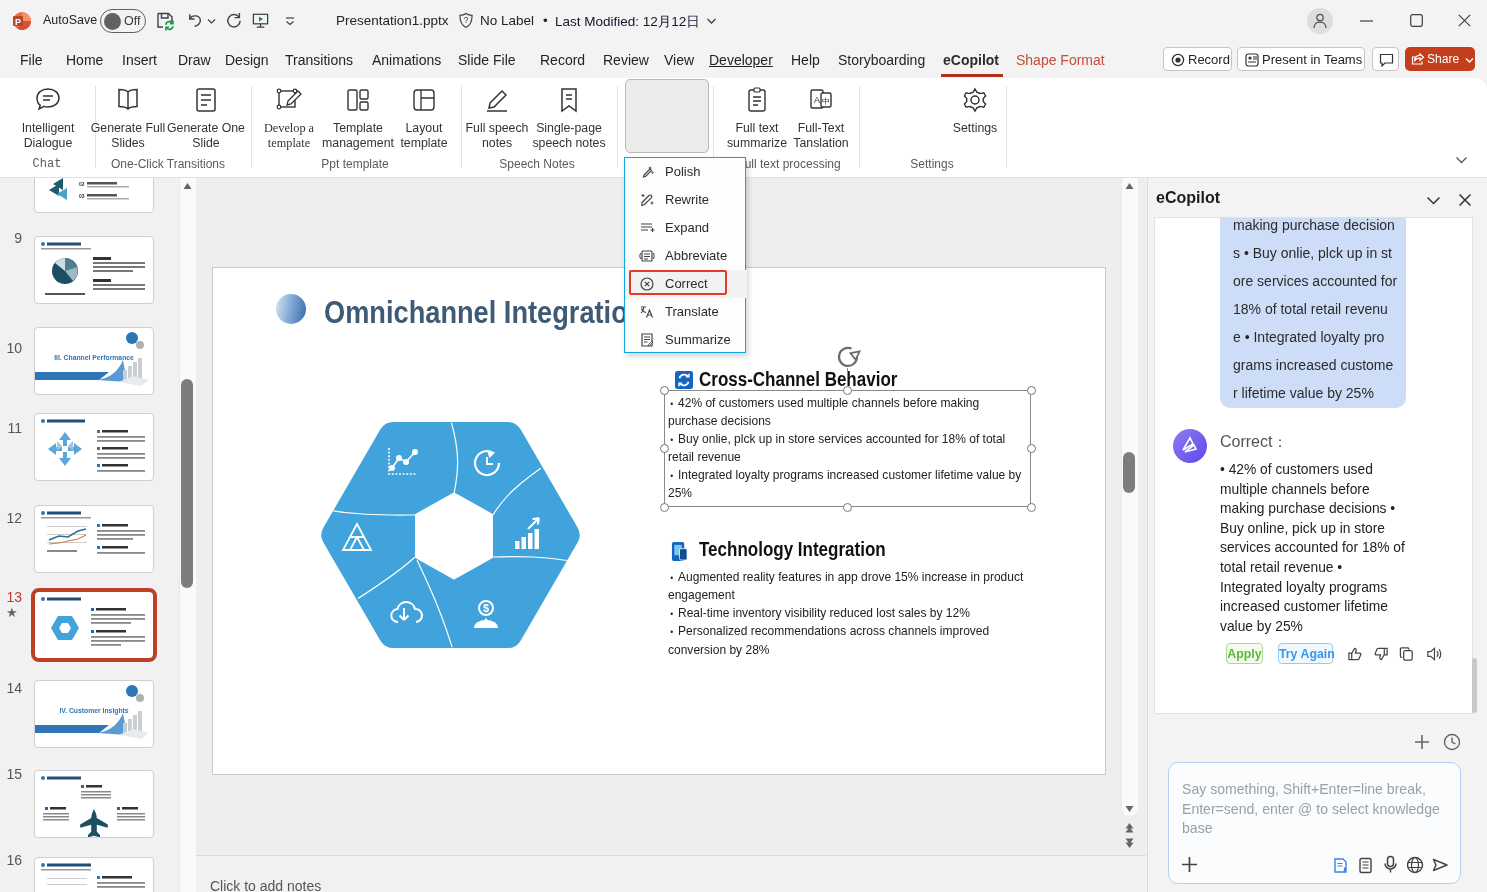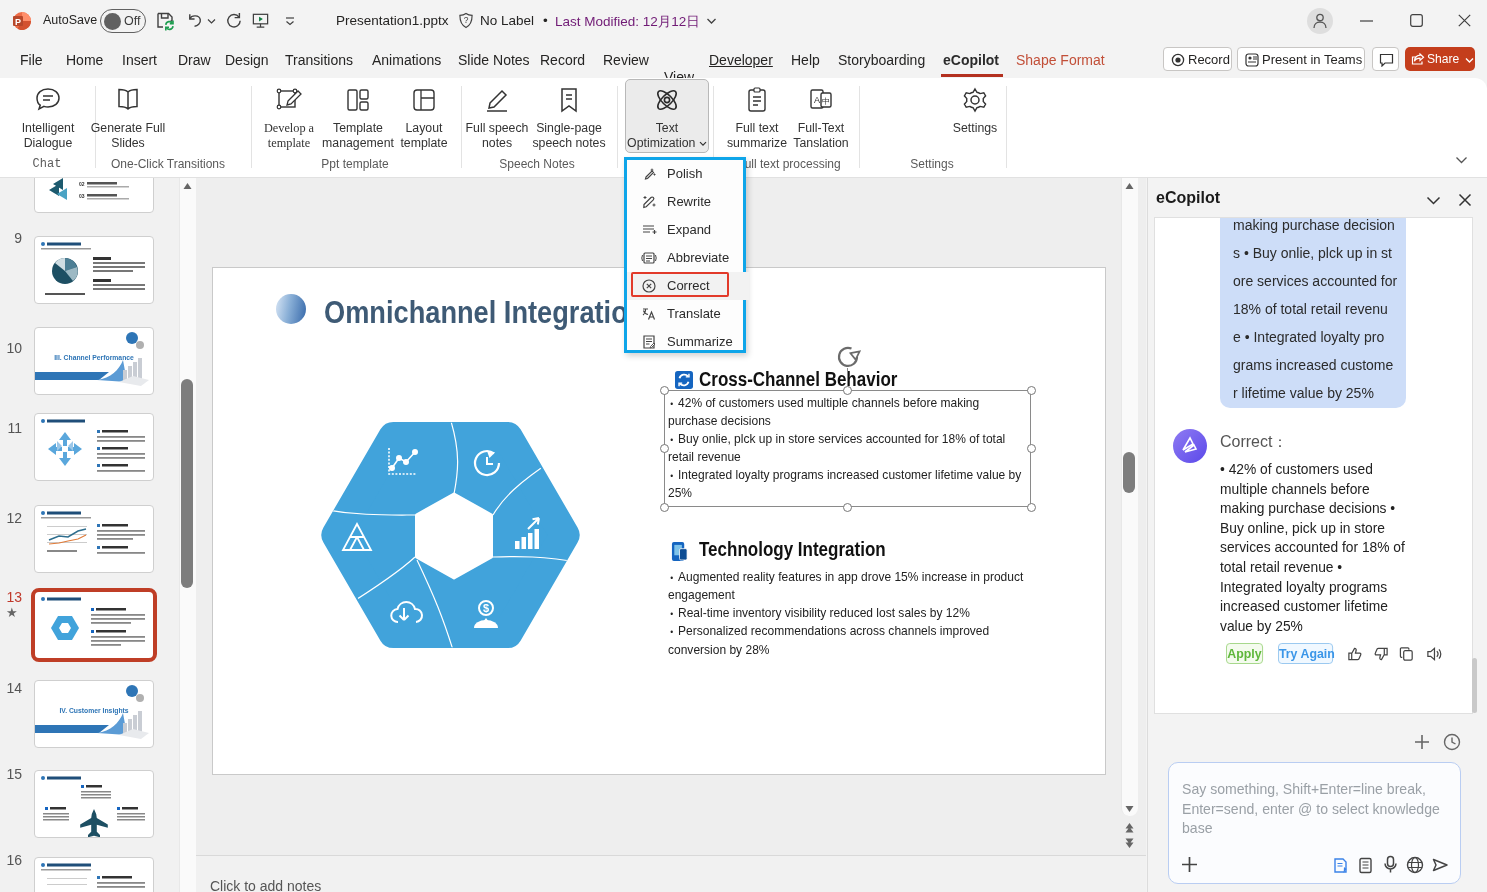--- a/index.html
+++ b/index.html
@@ -25,21 +25,21 @@
 
 
 #canvas { position:absolute; left:196px; top:178px; width:950px; height:714px; background:#eeeeee; }
 #slide { position:absolute; left:16px; top:89px; width:894px; height:508px; background:#fff; border:1px solid #c9c9c9; }
 #notesbar { position:absolute; left:0px; top:677px; width:950px; height:37px; background:#f1f1f1; border-top:1px solid #d9d9d9; }
 
 
 #ecopilot { position:absolute; left:1147px; top:178px; width:340px; height:714px; background:#f3f3f3; border-left:1px solid #dcdcdc; }
 
 
-#dropdown { position:absolute; left:624px; top:157px; width:122px; height:196px; background:#fdfdfd; border:3px solid #0ea5e9; box-shadow:2px 3px 6px rgba(0,0,0,0.18); z-index:50; }
+#dropdown { position:absolute; left:624px; top:157px; width:122px; height:196px; background:#fdfdfd; border:1px solid #0ea5e9; box-shadow:2px 3px 6px rgba(0,0,0,0.18); z-index:50; }
 .ditem { position:absolute; left:0; width:122px; height:28px; font-size:13px; color:#2b2b2b; line-height:28px; }
 .ditem svg { position:absolute; left:14px; top:6px; }
 .ditem span { position:absolute; left:40px; }
 .handle { position:absolute; width:9px; height:9px; border-radius:50%; background:#fff; border:1.5px solid #777; }
 .bub { font-size:14px; color:#2b2b2b; line-height:28px; }
 </style>
 </head>
 <body>
 <div id="app">
   <div id="titlebar">
@@ -91,21 +91,21 @@
       <path d="M2.5 6.5 l3.5 3 l3.5 -3" fill="none" stroke="#404040" stroke-width="1.2"></path>
     </svg>
     <div class="abs" style="left:336px;top:13px;font-size:13.5px;color:#252423;">Presentation1.pptx</div>
 
     <svg class="abs" style="left:458px;top:12px" width="16" height="17" viewBox="0 0 17 18">
       <path d="M8.5 1.5 c2 1.5 4.5 2 6.5 2 c0 6-1.5 10.5-6.5 13 c-5-2.5-6.5-7-6.5-13 c2 0 4.5-0.5 6.5-2z" fill="none" stroke="#404040" stroke-width="1.2"></path>
       <text x="8.5" y="12" font-size="9" fill="#404040" text-anchor="middle">?</text>
     </svg>
     <div class="abs" style="left:480px;top:13px;font-size:13.5px;color:#252423;">No Label</div>
     <div class="abs" style="left:543px;top:13px;font-size:13.5px;color:#252423;">•</div>
-    <div class="abs" style="left:555px;top:13px;font-size:13.5px;color:#701a75;">Last Modified: 12月12日</div>
+    <div class="abs" style="left:555px;top:13px;font-size:13.5px;color:#0f172a;">Last Modified: 12月12日</div>
     <svg class="abs" style="left:706px;top:17px" width="11" height="9" viewBox="0 0 11 9">
         <path d="M1.5 2 l4 4 l4-4" fill="none" stroke="#404040" stroke-width="1.3"></path>
       </svg>
 
 
     <div class="abs" style="left:1307px;top:8px;width:26px;height:26px;border-radius:50%;background:#dedede;">
       <svg class="abs" style="left:5px;top:4px" width="16" height="18" viewBox="0 0 16 18">
           <circle cx="8" cy="5.5" r="3.2" fill="none" stroke="#555" stroke-width="1.3"></circle>
           <path d="M2 16 c0-4 3-6 6-6 s6 2 6 6" fill="none" stroke="#555" stroke-width="1.3"></path>
         </svg>
@@ -122,24 +122,24 @@
       </svg>
   </div>
   <div id="menubar">
     <div class="mitem" style="left:20px;">File</div>
     <div class="mitem" style="left:66px;">Home</div>
     <div class="mitem" style="left:122px;">Insert</div>
     <div class="mitem" style="left:178px;">Draw</div>
     <div class="mitem" style="left:225px;">Design</div>
     <div class="mitem" style="left:285px;">Transitions</div>
     <div class="mitem" style="left:372px;">Animations</div>
-    <div class="mitem" style="left:458px;">Slide Notes</div>
+    <div class="mitem" style="left:458px;">Slide File</div>
     <div class="mitem" style="left:540px;">Record</div>
     <div class="mitem" style="left:603px;">Review</div>
-    <div class="mitem" style="left:664px;margin-top:17px;">View</div>
+    <div class="mitem" style="left:664px;">View</div>
     <div class="mitem" style="left:709px;text-decoration:underline;">Developer</div>
     <div class="mitem" style="left:791px;">Help</div>
     <div class="mitem" style="left:838px;">Storyboarding</div>
     <div class="mitem" style="left:943px;font-weight:bold;color:#2b2b2b;">eCopilot</div>
     <div class="abs" style="left:941px;top:32px;width:62px;height:3px;background:#b3301f;"></div>
     <div class="mitem" style="left:1016px;color:#c24f38;">Shape Format</div>
 
     <div class="abs" style="left:1163px;top:5px;width:69px;height:24px;background:#fff;border:1px solid #c8c6c4;border-radius:4px;">
       <svg class="abs" style="left:7px;top:5px" width="14" height="14" viewBox="0 0 14 14">
           <circle cx="7" cy="7" r="5.6" fill="none" stroke="#333" stroke-width="1.3"></circle>
@@ -185,20 +185,27 @@
     </div>
     <div class="gsep" style="left:95px;"></div>
 
     <div class="rbtn" style="left:90px;width:76px;">
       <svg width="30" height="30" viewBox="0 0 30 30">
           <path d="M15 7 c-2-2-5-2.5-9-2.5 v17 c4 0 7 0.5 9 2.5 c2-2 5-2.5 9-2.5 v-17 c-4 0-7 0.5-9 2.5 z M15 7 v17" fill="none" stroke="#333" stroke-width="1.5"></path>
         </svg>
       Generate Full<br>Slides
     </div>
 
+    <div class="rbtn" style="left:164px;width:84px;">
+      <svg width="30" height="30" viewBox="0 0 30 30">
+          <rect x="6" y="4" width="18" height="22" rx="2" fill="none" stroke="#333" stroke-width="1.5"></rect>
+          <path d="M10 10 h10 M10 15 h10 M10 20 h6" stroke="#333" stroke-width="1.4"></path>
+        </svg>
+      Generate One<br>Slide
+    </div>
     <div class="gsep" style="left:251px;"></div>
 
     <div class="rbtn" style="left:256px;width:66px;font-family:Liberation Serif, serif;">
       <svg width="30" height="30" viewBox="0 0 30 30">
           <rect x="5" y="6" width="16" height="16" fill="none" stroke="#333" stroke-width="1.4"></rect>
           <circle cx="5" cy="6" r="1.8" fill="#fff" stroke="#333" stroke-width="1.2"></circle>
           <circle cx="21" cy="6" r="1.8" fill="#fff" stroke="#333" stroke-width="1.2"></circle>
           <circle cx="5" cy="22" r="1.8" fill="#fff" stroke="#333" stroke-width="1.2"></circle>
           <path d="M14 16 L24 6 l3 3 L17 19 l-4 1 z" fill="#fff" stroke="#333" stroke-width="1.3"></path>
         </svg>
@@ -234,30 +241,20 @@
     <div class="rbtn" style="left:530px;width:78px;">
       <svg width="30" height="30" viewBox="0 0 30 30">
           <path d="M8 4 h14 v22 l-7-5 l-7 5 z" fill="none" stroke="#333" stroke-width="1.5"></path>
           <path d="M12 10 h6 M12 14 h6" stroke="#333" stroke-width="1.3"></path>
         </svg>
       Single-page<br>speech notes
     </div>
     <div class="gsep" style="left:617px;"></div>
 
     <div class="abs" style="left:625px;top:1px;width:84px;height:74px;background:#ebebeb;border:1px solid #b8b8b8;border-radius:5px;"></div>
-    <div class="rbtn" style="left:625px;width:84px;">
-      <svg width="30" height="30" viewBox="0 0 30 30">
-          <ellipse cx="15" cy="15" rx="12" ry="5" fill="none" stroke="#2b2b2b" stroke-width="1.6" transform="rotate(-45 15 15)"></ellipse>
-          <ellipse cx="15" cy="15" rx="12" ry="5" fill="none" stroke="#2b2b2b" stroke-width="1.6" transform="rotate(45 15 15)"></ellipse>
-          <circle cx="15" cy="15" r="2.6" fill="none" stroke="#2b2b2b" stroke-width="1.6"></circle>
-        </svg>
-      Text<br>Optimization <svg width="8" height="6" viewBox="0 0 8 6" style="display:inline;margin:0">
-          <path d="M1 1.2 l3 3 l3-3" fill="none" stroke="#333" stroke-width="1.2"></path>
-        </svg>
-    </div>
     <div class="gsep" style="left:713px;"></div>
 
     <div class="rbtn" style="left:718px;width:78px;">
       <svg width="30" height="30" viewBox="0 0 30 30">
           <rect x="7" y="5" width="16" height="21" rx="2" fill="none" stroke="#333" stroke-width="1.4"></rect>
           <rect x="12" y="3" width="6" height="4" rx="1" fill="#fff" stroke="#333" stroke-width="1.2"></rect>
           <path d="M11 12 h8 M11 16 h8 M11 20 h5" stroke="#333" stroke-width="1.3"></path>
         </svg>
       Full text<br>summarize
     </div>

